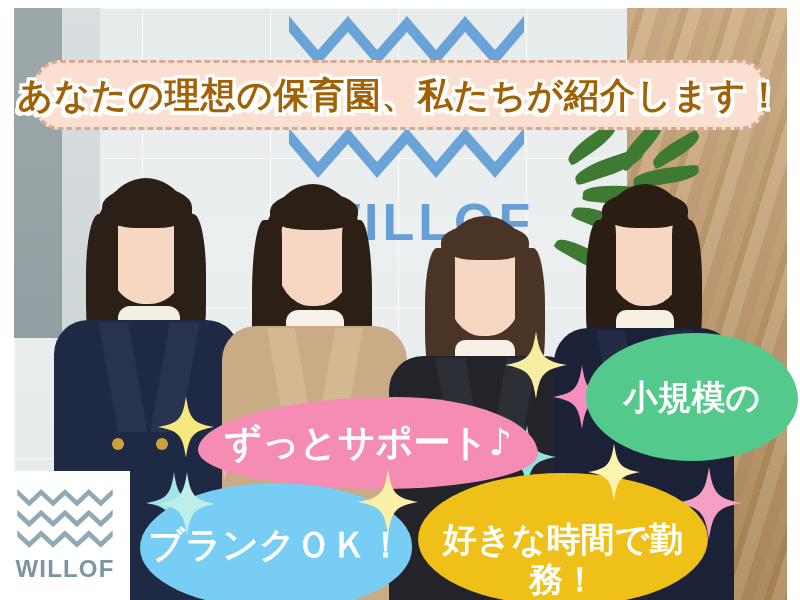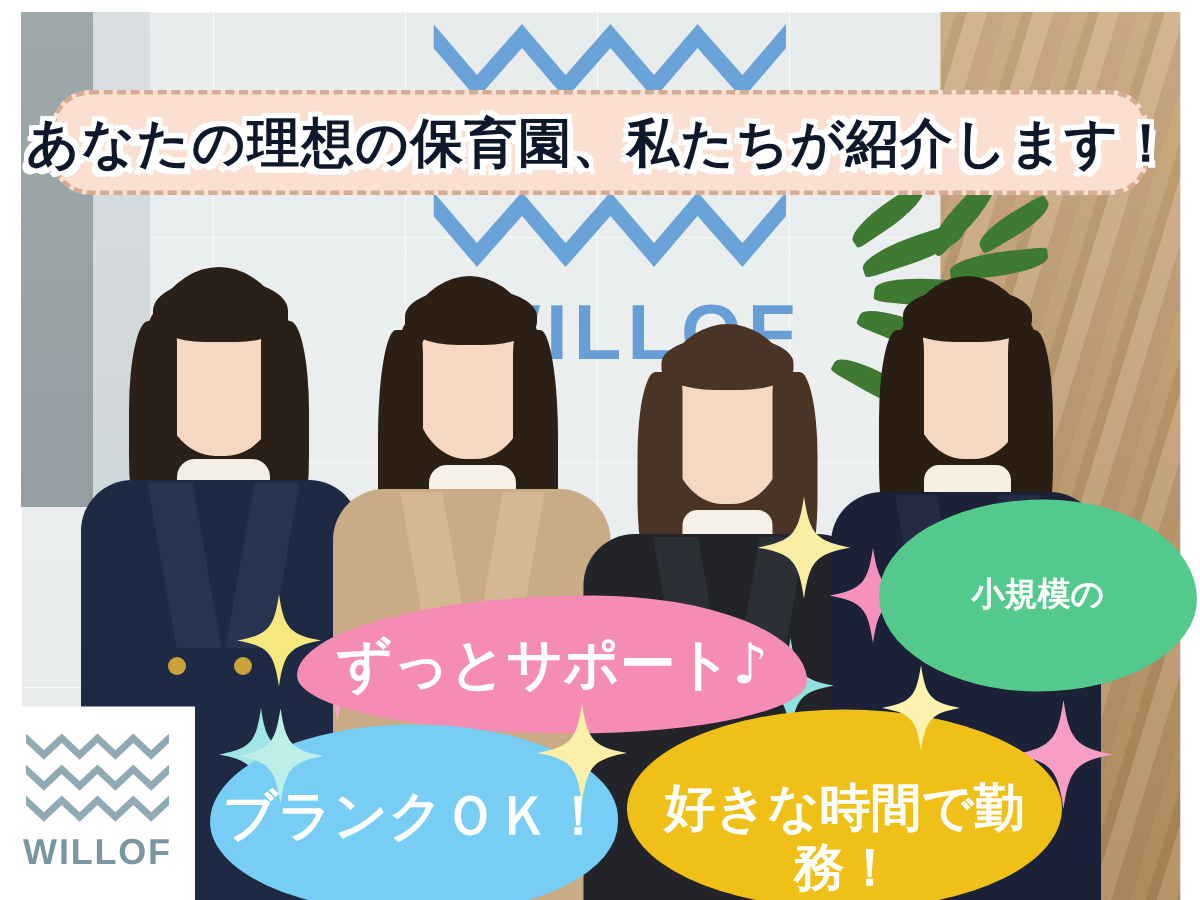--- a/index.html
+++ b/index.html
@@ -60,38 +60,38 @@
   .hair{position:absolute;background:#2a2018;}
   .body{position:absolute;border-radius:34px 34px 0 0;}
   .blouse{position:absolute;background:#f4efe6;}
 
   
   .banner{position:absolute;left:34px;top:60px;width:732px;height:70px;
     background:#fbe0d2;border-radius:26px;
     border:3px dashed #d6ab93;box-sizing:border-box;
     display:flex;align-items:center;justify-content:center;}
   .banner-text{
-    font-size:35px;font-weight:700;color:#0f172a;letter-spacing:1px;
+    font-size:35px;font-weight:700;color:#a16207;letter-spacing:1px;
     font-family:"DejaVu Sans","Liberation Sans",sans-serif;
     text-shadow:
       -3px -3px 0 #fff, 3px -3px 0 #fff, -3px 3px 0 #fff, 3px 3px 0 #fff,
       -3px 0 0 #fff, 3px 0 0 #fff, 0 -3px 0 #fff, 0 3px 0 #fff,
        4px 4px 0 #fff,-4px 4px 0 #fff;
     white-space:nowrap;
   }
 
   
   .bubble{position:absolute;display:flex;align-items:center;justify-content:center;
     color:#ffffff;text-align:center;line-height:1.18;font-weight:600;
     font-family:"DejaVu Sans","Liberation Sans",sans-serif;}
 
   .bub-pink{left:198px;top:397px;width:340px;height:92px;background:#f58cb4;
     border-radius:58% 42% 46% 54%/58% 62% 38% 42%;font-size:37px;}
   .bub-green{left:586px;top:333px;width:212px;height:128px;background:#54c98c;
-    border-radius:52% 48% 50% 50%/50% 52% 48% 50%;font-size:22px;}
+    border-radius:52% 48% 50% 50%/50% 52% 48% 50%;font-size:34px;}
   .bub-blue{left:140px;top:483px;width:272px;height:125px;background:#77cdf3;
     border-radius:50% 50% 44% 48%/52% 50% 48% 48%;font-size:36px;}
   .bub-yellow{left:418px;top:473px;width:290px;height:132px;background:#efc018;
     border-radius:50% 50% 46% 48%/50% 50% 50% 50%;font-size:34px;}
 
   
   .spark{position:absolute;}
   .spark svg{display:block;}
 
   

